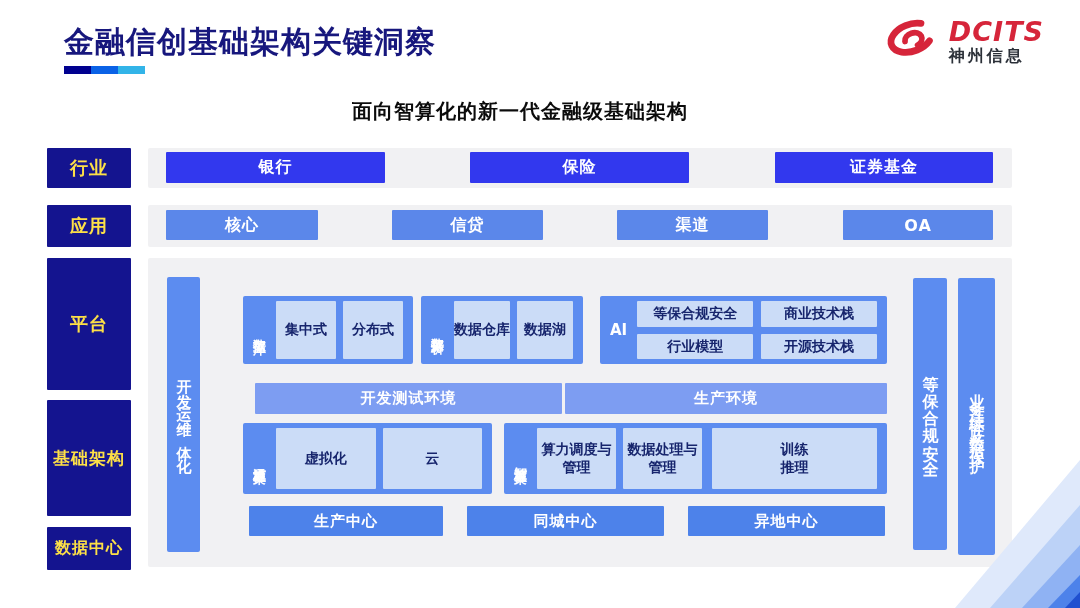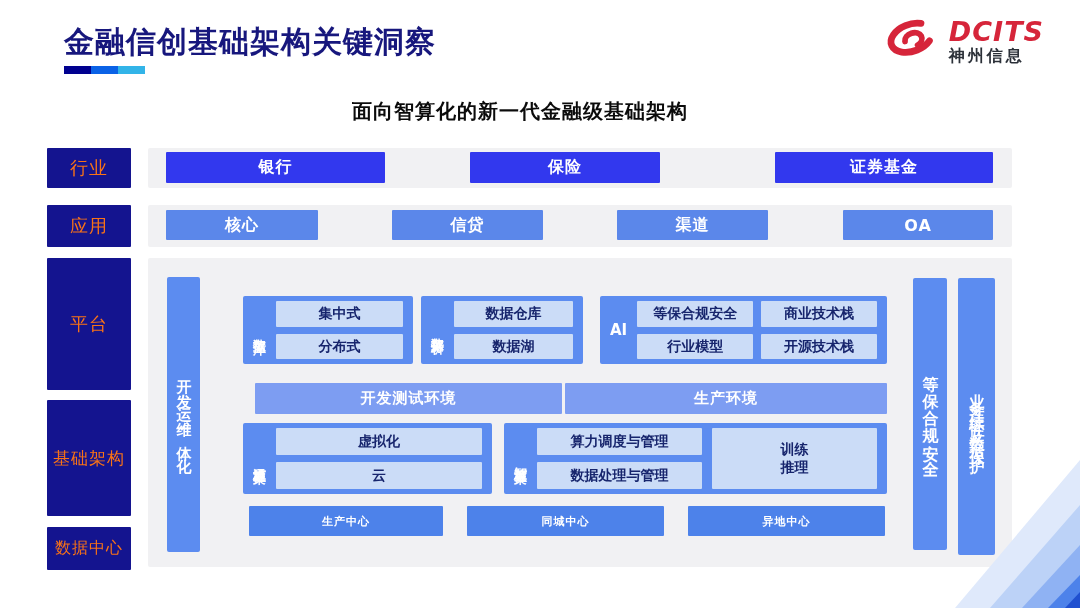--- a/index.html
+++ b/index.html
@@ -16,58 +16,58 @@
 
   .logo { position:absolute; right:36px; top:16px; display:flex; align-items:center; gap:8px; }
   .logo-text { display:flex; flex-direction:column; line-height:1.1; }
   .logo-brand { color:#d6253a; font-size:27px; font-weight:800; font-style:italic; letter-spacing:1px; }
   .logo-company { color:#2b3038; font-size:16px; font-weight:bold; letter-spacing:3px; }
 
   .subtitle { position:absolute; left:0; right:40px; top:98px; text-align:center;
               font-size:20px; font-weight:bold; color:#0b0b0b; letter-spacing:1px; }
 
   
-  .layer { position:absolute; left:47px; width:84px; background:#14148f; color:#f97316;
-           font-weight:normal; display:flex; align-items:center; justify-content:center;
+  .layer { position:absolute; left:47px; width:84px; background:#14148f; color:#fde047;
+           font-weight:bold; display:flex; align-items:center; justify-content:center;
            letter-spacing:1px; border-radius:1px; }
   .layer-industry { top:148px; height:40px; font-size:18px; }
   .layer-application { top:205px; height:42px; font-size:18px; }
   .layer-platform { top:258px; height:132px; font-size:18px; }
   .layer-infra { top:400px; height:116px; font-size:17px; }
   .layer-dc { top:527px; height:43px; font-size:16px; }
 
   
   .strip { position:absolute; left:148px; width:864px; background:#f1f1f3; border-radius:2px; }
   .strip-industry { top:148px; height:40px; }
   .strip-application { top:205px; height:42px; }
   .panel { top:258px; height:309px; }
 
   
   .box { position:absolute; display:flex; align-items:center; justify-content:center;
          color:#fff; font-weight:bold; border-radius:1px; letter-spacing:1px;text-align:right; }
   .ind { top:152px; height:31px; background:#3238ee; font-size:16px; }
   .app { top:210px; height:30px; background:#5b87ea; font-size:16px; }
   .env { top:383px; height:31px; background:#7d9df2; font-size:15px; }
-  .ctr { top:506px; height:30px; background:#4d82ea; font-size:11px; }
+  .ctr { top:506px; height:30px; background:#4d82ea; font-size:15px; }
 
   
   .vbar { position:absolute; background:#5c8cf0; color:#fff; font-weight:bold;
           writing-mode:vertical-rl; text-orientation:upright;
           display:flex; align-items:center; justify-content:center; border-radius:2px; }
   .devops-bar { left:167px; top:277px; width:33px; height:275px; font-size:15px; letter-spacing:13px; }
   .security-bar { left:913px; top:278px; width:34px; height:272px; font-size:16px; letter-spacing:17px; }
   .continuity-bar { left:958px; top:278px; width:37px; height:277px; font-size:15px; letter-spacing:7px; }
 
   
   .group { position:absolute; background:#5c8cf0; border-radius:2px; display:flex;
            align-items:center; padding:5px 10px; gap:10px; }
   .g-label-v { writing-mode:vertical-rl; text-orientation:upright; color:#fff;
                font-weight:bold; font-size:13px; letter-spacing:1px; line-height:1; }
   .g-label-h { color:#fff; font-weight:bold; font-size:15px; }
-  .g-col { flex:1; align-self:stretch; display:flex; flex-direction:column; gap:7px; justify-content:center; }
+  .g-col { flex:1; align-self:stretch; display:flex; gap:7px; justify-content:center; }
   .g-grid { flex:1; align-self:stretch; display:grid; grid-template-columns:1fr 1fr; gap:7px 8px; }
   .lite { background:#cbdcf7; color:#17256d; font-weight:bold; font-size:14px;
           display:flex; align-items:center; justify-content:center; border-radius:1px; flex:1;
           white-space:pre-line; text-align:center; line-height:1.25; }
   .g-db { left:243px; top:296px; width:170px; height:68px; }
   .g-da { left:421px; top:296px; width:162px; height:68px; }
   .g-ai { left:600px; top:296px; width:287px; height:68px; }
   .g-gc { left:243px; top:423px; width:249px; height:71px; }
   .g-ic { left:504px; top:423px; width:383px; height:71px; }
   .side-box { width:86px; align-self:stretch; }
@@ -103,21 +103,21 @@
   <div class="layer layer-application">应用</div>
   <div class="layer layer-infra">基础架构</div>
   <div class="layer layer-platform">平台</div>
   <div class="layer layer-dc">数据中心</div>
 
   <div class="strip strip-industry"></div>
   <div class="strip strip-application"></div>
   <div class="strip panel"></div>
 
   <div class="box ind" style="left:166px;width:219px;">银行</div>
-  <div class="box ind" style="left:470px;width:190px;">保险</div>
+  <div class="box ind" style="left:470px;width:219px;">保险</div>
   <div class="box ind" style="left:775px;width:218px;">证券基金</div>
 
   <div class="box app" style="left:166px;width:152px;">核心</div>
   <div class="box app" style="left:392px;width:151px;">信贷</div>
   <div class="box app" style="left:617px;width:151px;">渠道</div>
   <div class="box app" style="left:843px;width:150px;">OA</div>
 
   <div class="vbar devops-bar">开发运维一体化</div>
 
   <div class="group g-db">

